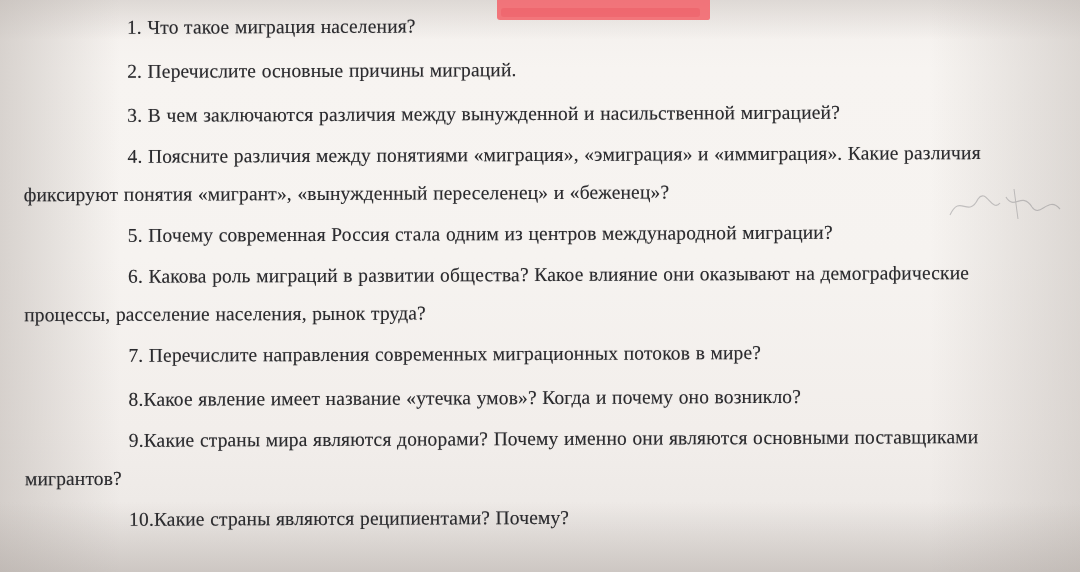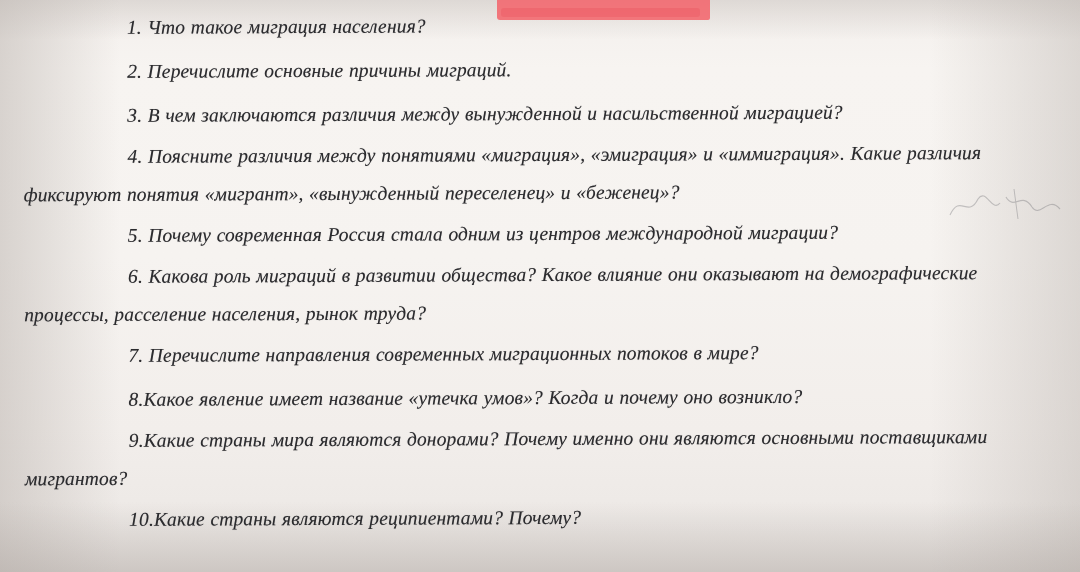--- a/index.html
+++ b/index.html
@@ -13,21 +13,20 @@
     background: #ffffff;
     font-family: "Liberation Serif", serif;
   }
   .page {
     position: relative;
     width: 1080px;
     height: 572px;
     background:
       linear-gradient(180deg, #f3efec 0%, #f7f4f1 12%, #f6f3f0 45%, #f2eeeb 75%, #eae6e3 100%);
     overflow: hidden;
-    font-style: italic;
   }
   
   .shade-left {
     position: absolute;
     top: 0; left: 0; bottom: 0;
     width: 120px;
     background: linear-gradient(90deg, rgba(190,183,178,0.55) 0%, rgba(190,183,178,0.0) 100%);
     pointer-events: none;
   }
   .shade-right {

